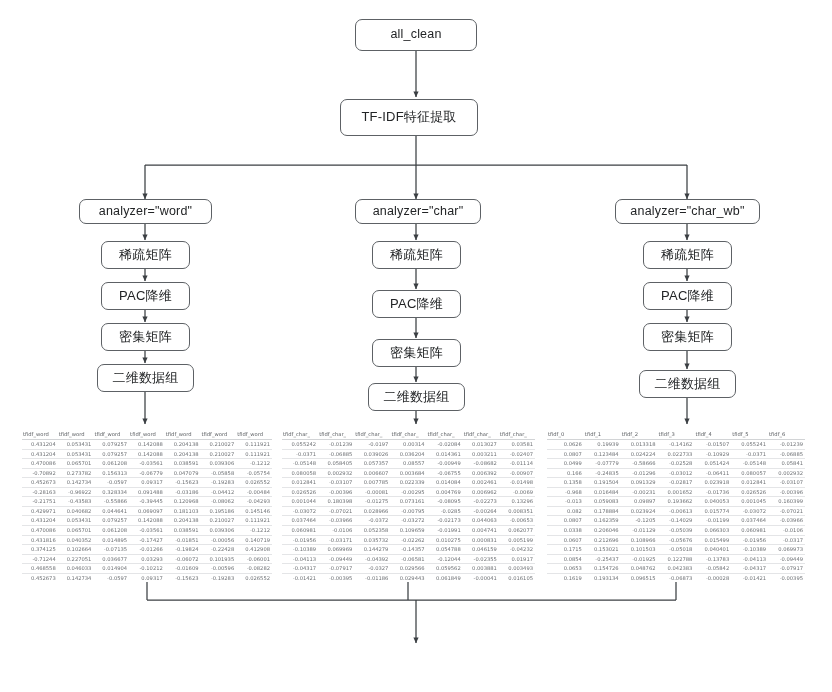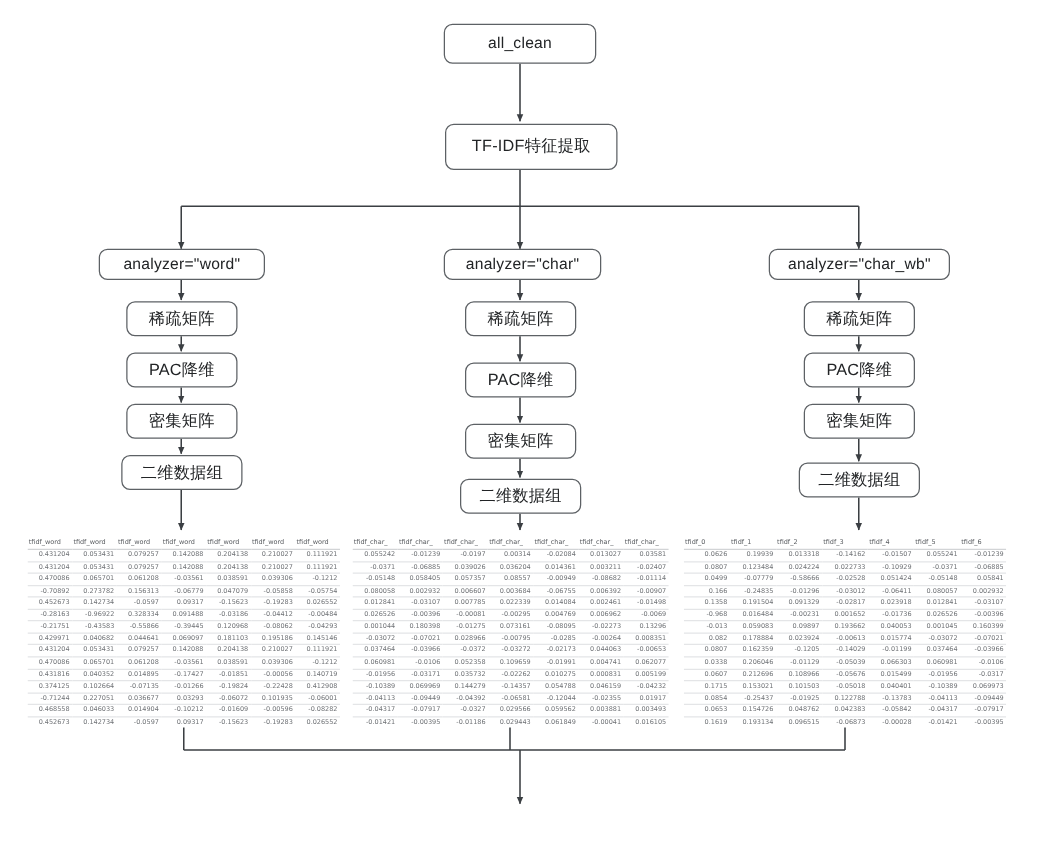--- a/index.html
+++ b/index.html
@@ -129,21 +129,21 @@
       <line x1="676" y1="575" x2="676" y2="600"></line>
       <line x1="147" y1="600" x2="676" y2="600"></line>
       <line x1="416" y1="600" x2="416" y2="643" marker-end="url(#arrow)"></line>
     </g>
   </svg>
 
   <div class="node" style="left:355px; top:19px; width:122px; height:32px;">
     <span>all_clean</span>
   </div>
 
-  <div class="node cn" style="left:356px; top:99px; width:138px; height:37px;">
+  <div class="node cn" style="left:340px; top:99px; width:138px; height:37px;">
     <span>TF-IDF特征提取</span>
   </div>
 
   <div class="node" style="left:79px; top:199px; width:133px; height:25px;">
     <span>analyzer="word"</span>
   </div>
   <div class="node cn" style="left:101px; top:241px; width:89px; height:28px;">
     <span>稀疏矩阵</span>
   </div>
   <div class="node cn" style="left:101px; top:282px; width:89px; height:28px;">

